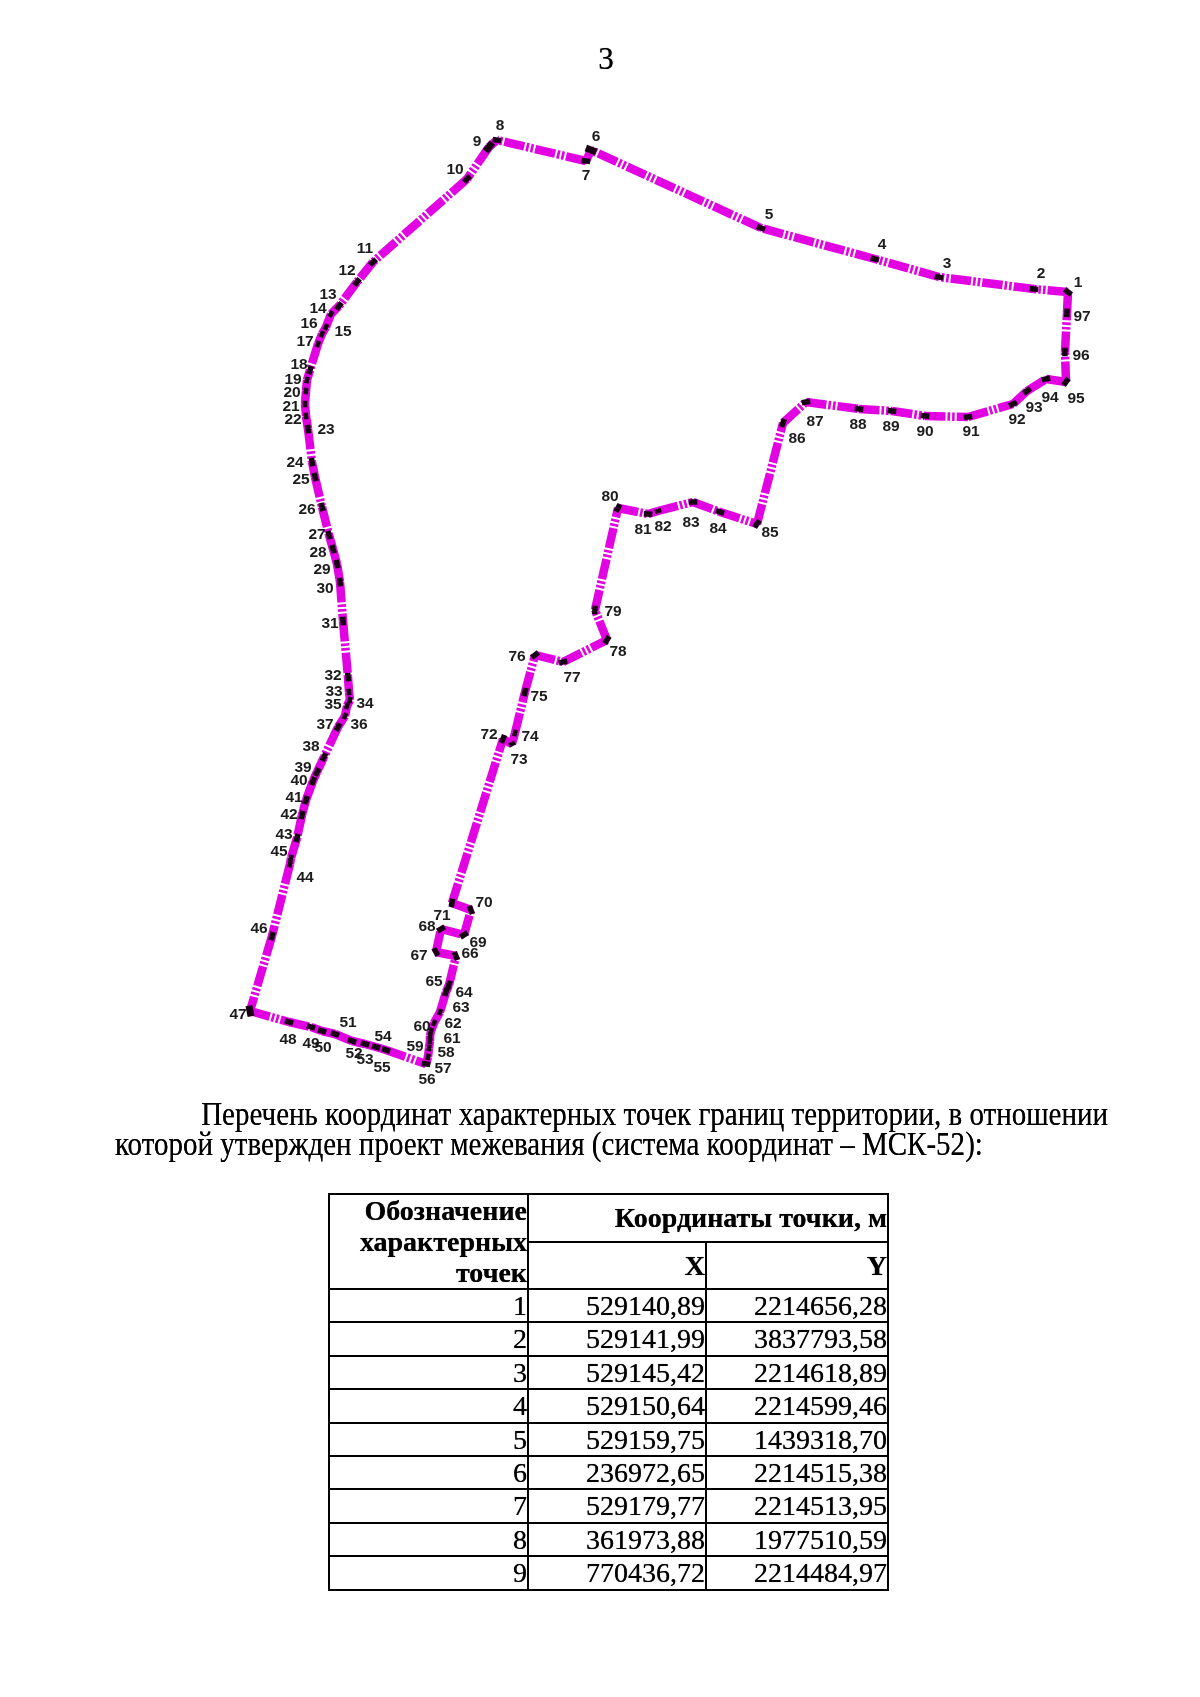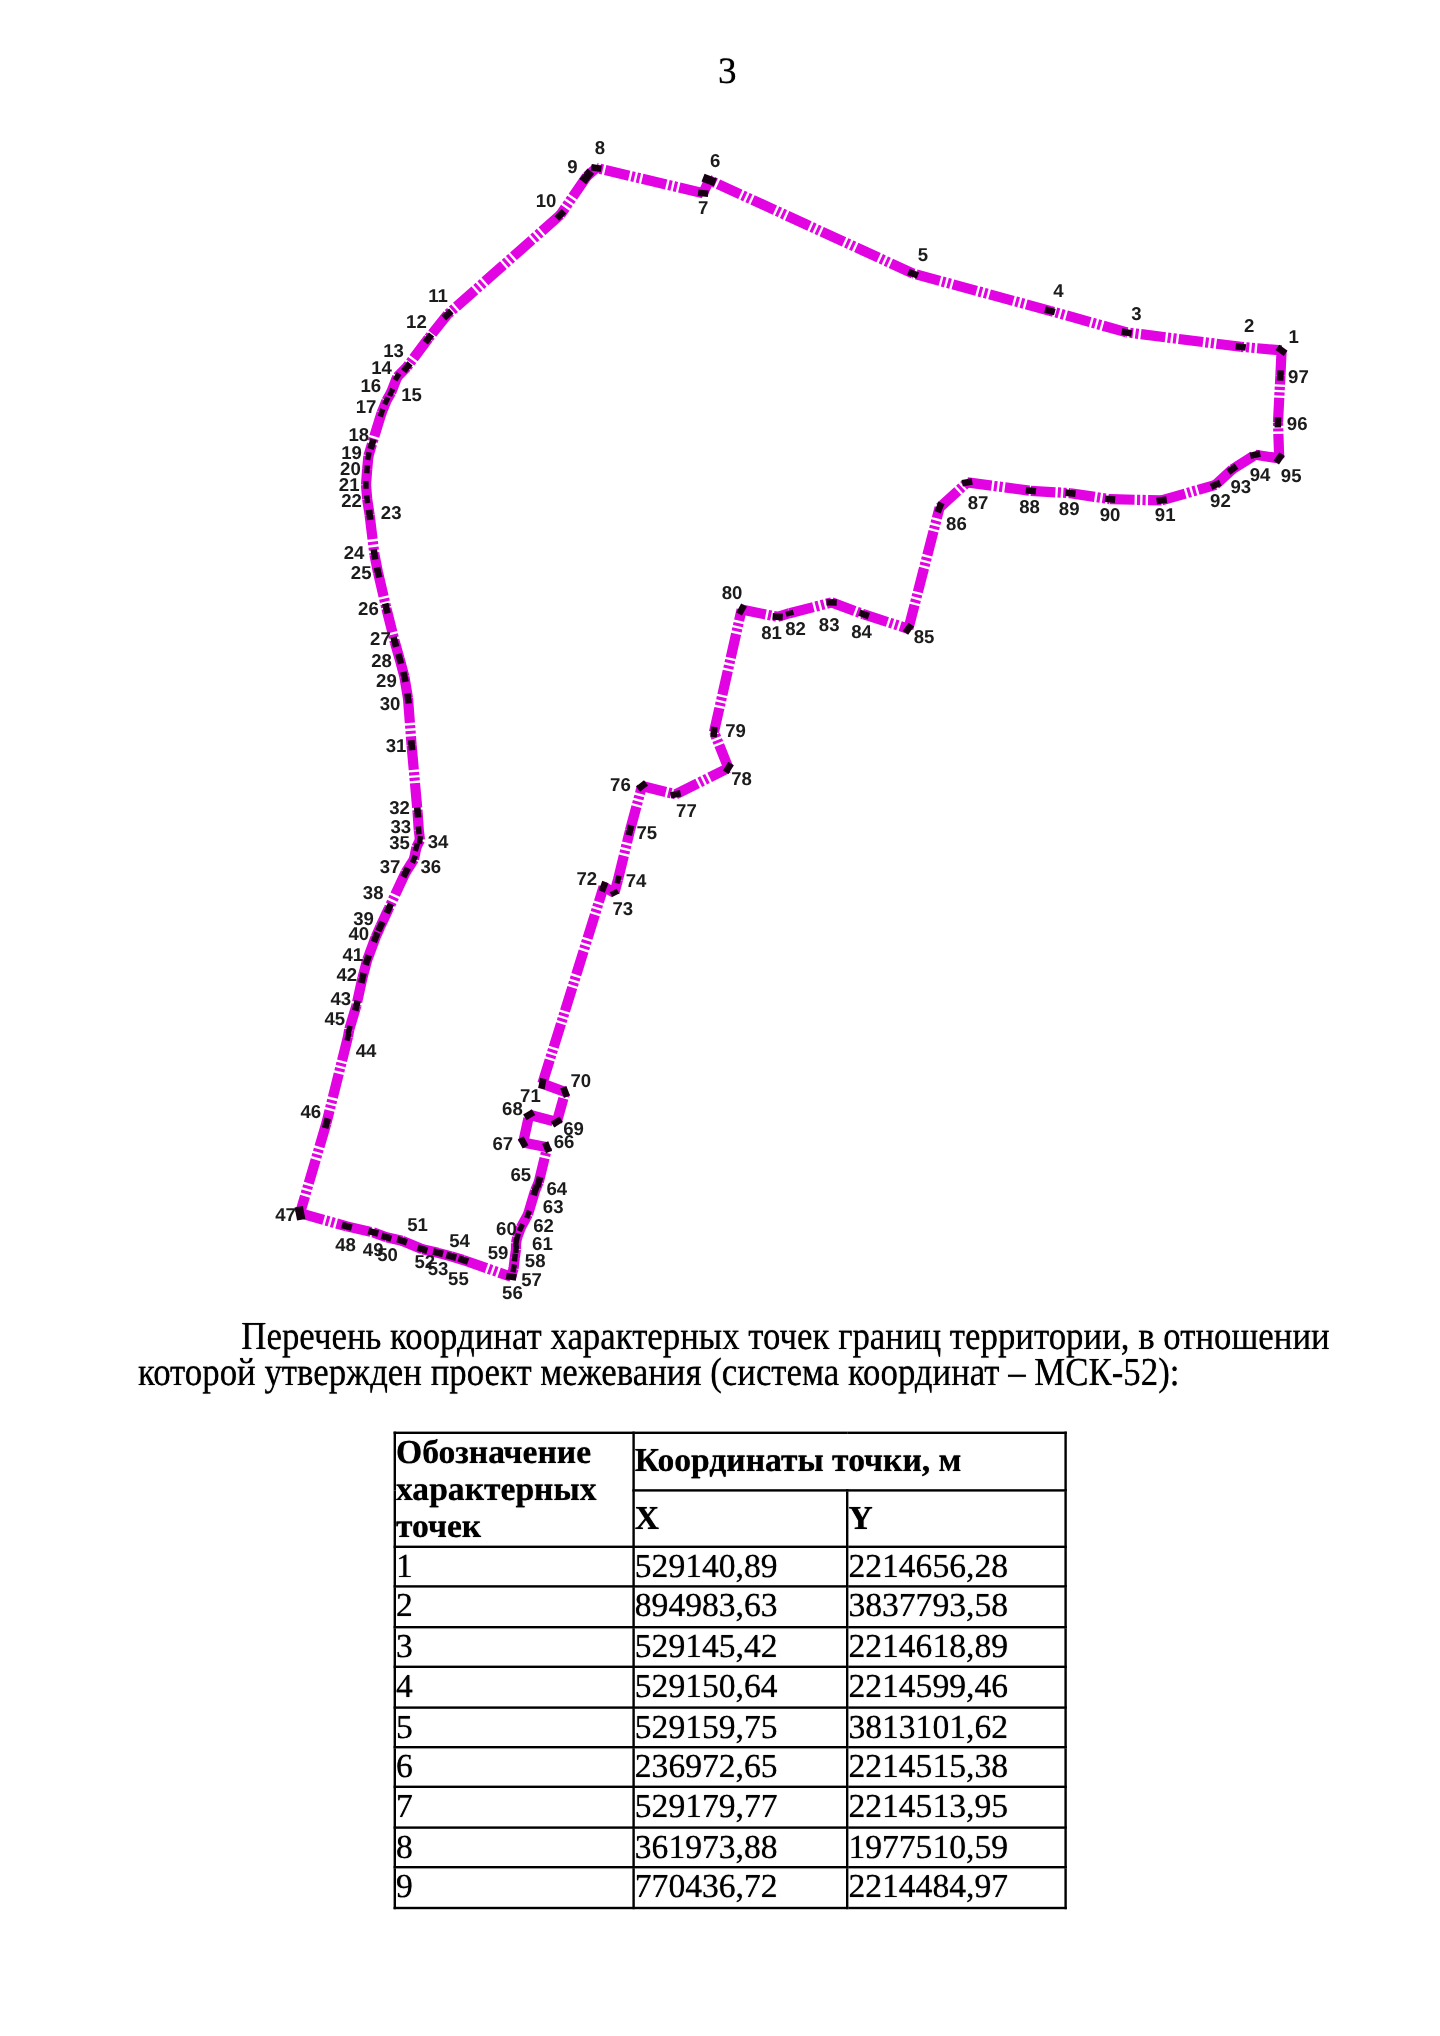--- a/index.html
+++ b/index.html
@@ -2,21 +2,21 @@
 <html><head><meta charset="utf-8">
 <style>
 html,body{margin:0;padding:0;background:#ffffff;width:1200px;height:1697px;overflow:hidden}
 *{-webkit-font-smoothing:antialiased}
 body{position:relative;font-family:"Liberation Serif",serif;color:#000}
 #para1,#para2,#pgnum{text-shadow:0 0 0.7px rgba(0,0,0,0.85)}
 #pgnum{position:absolute;left:6px;top:43px;width:1200px;text-align:center;font-size:31px;line-height:31px}
 #map{position:absolute;left:0;top:0}
 #para1{position:absolute;left:115px;top:1100px;width:1124px;font-size:33px;line-height:29px;text-align:justify;text-align-last:justify;text-indent:98px;white-space:nowrap;transform:scaleX(0.879);transform-origin:0 0}
 #para2{position:absolute;left:115px;top:1130px;width:1124px;font-size:33px;line-height:29px;transform:scaleX(0.879);transform-origin:0 0}
-table{position:absolute;left:328px;top:1193px;border-collapse:collapse;table-layout:fixed;font-size:28px;text-align:left}
+table{position:absolute;left:328px;top:1193px;border-collapse:collapse;table-layout:fixed;font-size:28px;text-align:right}
 td,th{border:2px solid #000;padding:0;line-height:31.4px;height:31.4px;overflow:hidden;text-shadow:0 0 0.7px rgba(0,0,0,0.85)}
 th{font-weight:bold}
 .h1{line-height:31px;height:auto}
 .h2{height:43px;line-height:43px}
 </style></head>
 <body>
 
 <div id="pgnum">3</div>
 
 <div id="map"><svg width="1200" height="1100" viewBox="0 0 1200 1100">
@@ -341,37 +341,37 @@
         <th class="h2">X</th>
         <th class="h2">Y</th>
       </tr>
 <tr>
         <td>1</td>
         <td>529140,89</td>
         <td>2214656,28</td>
       </tr>
 <tr>
         <td>2</td>
-        <td>894983,63</td>
+        <td>529141,99</td>
         <td>3837793,58</td>
       </tr>
 <tr>
         <td>3</td>
         <td>529145,42</td>
         <td>2214618,89</td>
       </tr>
 <tr>
         <td>4</td>
         <td>529150,64</td>
         <td>2214599,46</td>
       </tr>
 <tr>
         <td>5</td>
         <td>529159,75</td>
-        <td>3813101,62</td>
+        <td>1439318,70</td>
       </tr>
 <tr>
         <td>6</td>
         <td>236972,65</td>
         <td>2214515,38</td>
       </tr>
 <tr>
         <td>7</td>
         <td>529179,77</td>
         <td>2214513,95</td>

